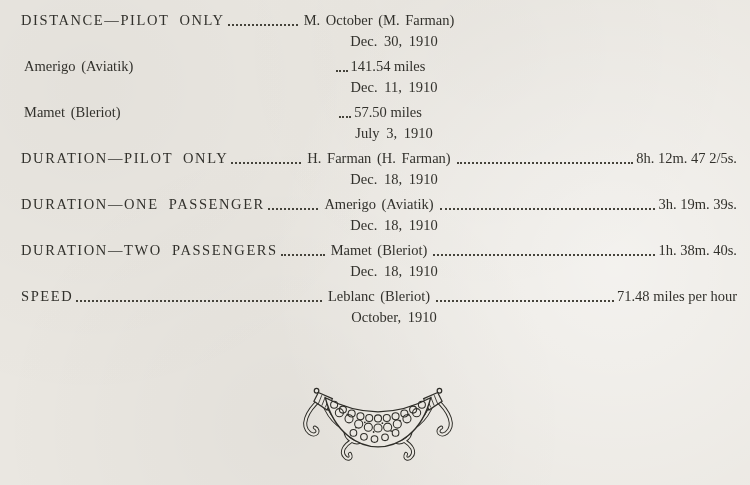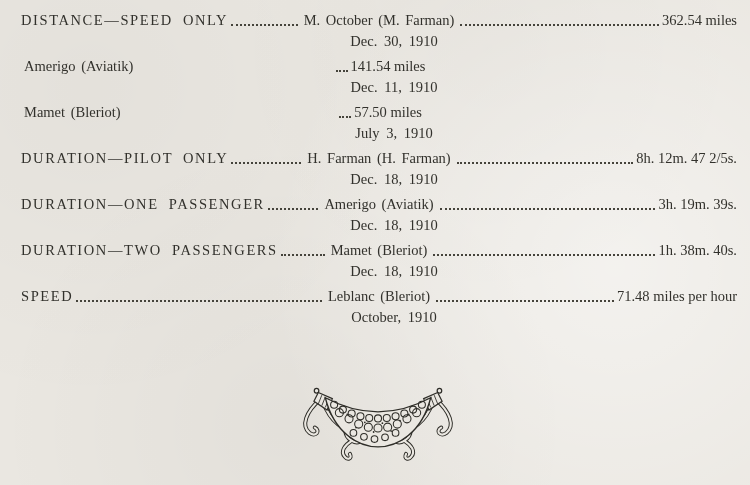--- a/index.html
+++ b/index.html
@@ -65,28 +65,24 @@
 </style>
 </head>
 <body>
 
 <div class="page">
 
   <div class="records">
     <div class="record">
       <div class="line">
         <span class="side">
-          <span class="cat">DISTANCE—SPEED ONLY</span>
+          <span class="cat">DISTANCE—PILOT ONLY</span>
           <span class="leader"></span>
         </span>
         <span class="holder">M. October (M. Farman)</span>
-        <span class="side">
-          <span class="leader"></span>
-          <span class="val">362.54 miles</span>
-        </span>
       </div>
       <div class="date">Dec. 30, 1910</div>
     </div>
 
     <div class="record">
       <div class="line">
         <span class="holder">Amerigo (Aviatik)</span>
         <span class="side">
           <span class="leader"></span>
           <span class="val">141.54 miles</span>

